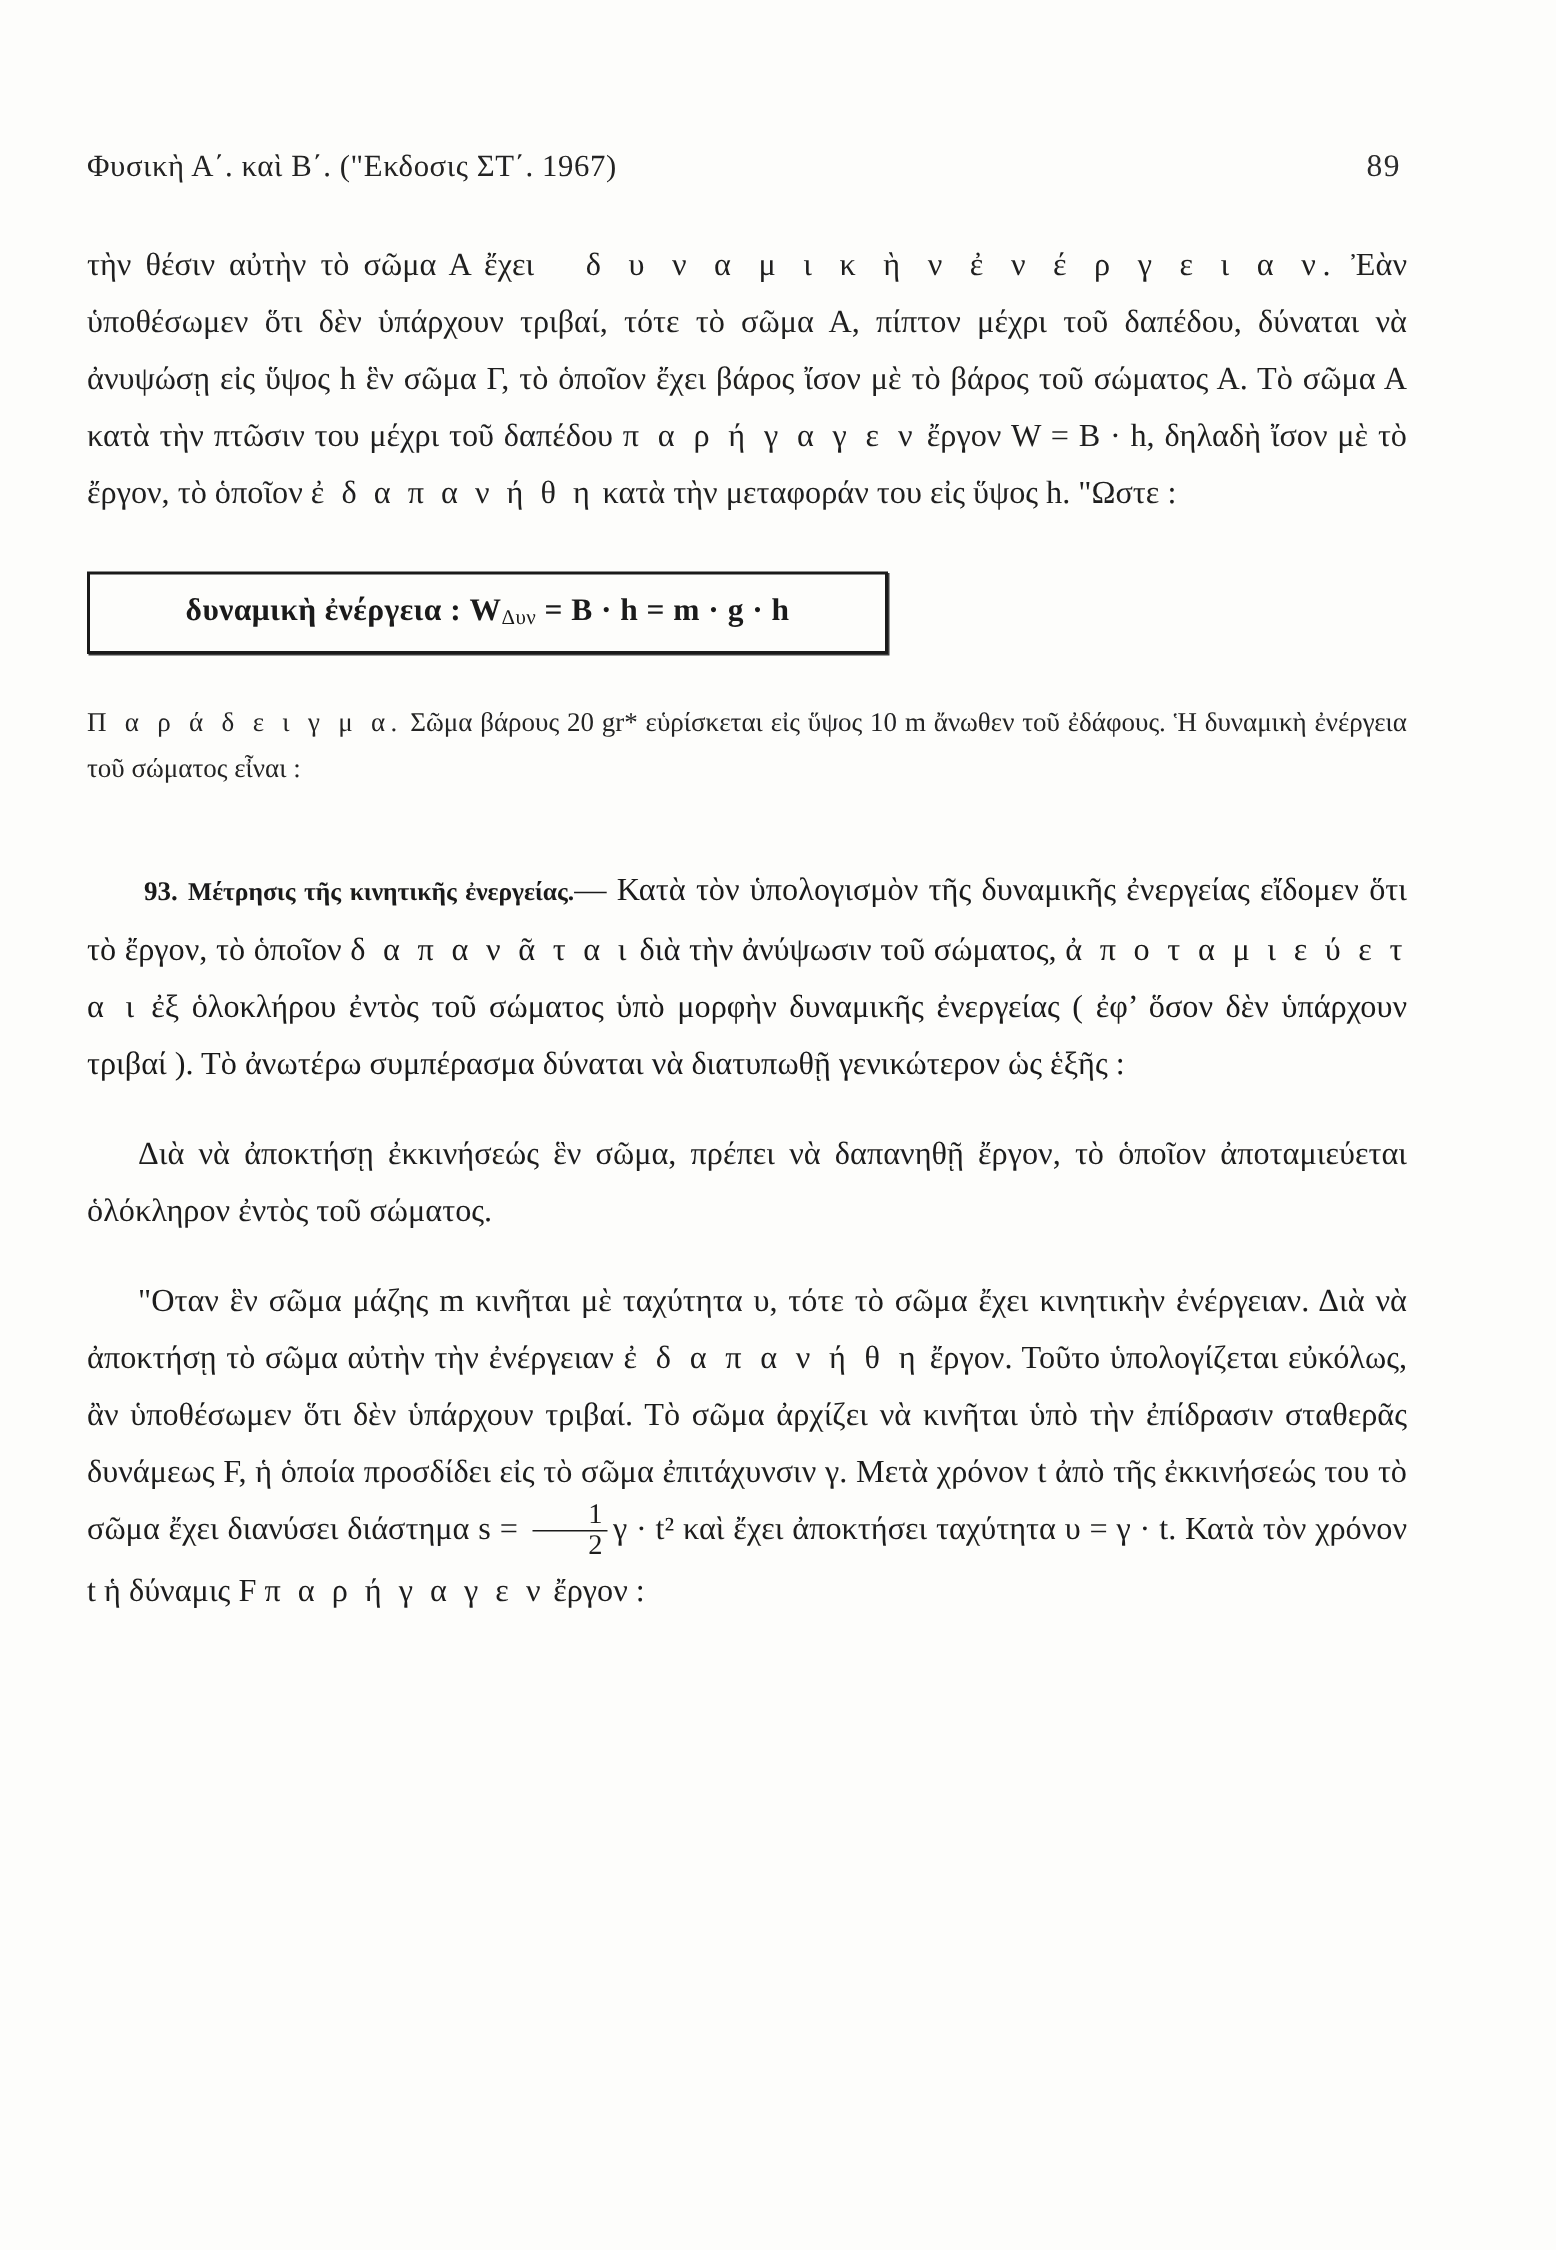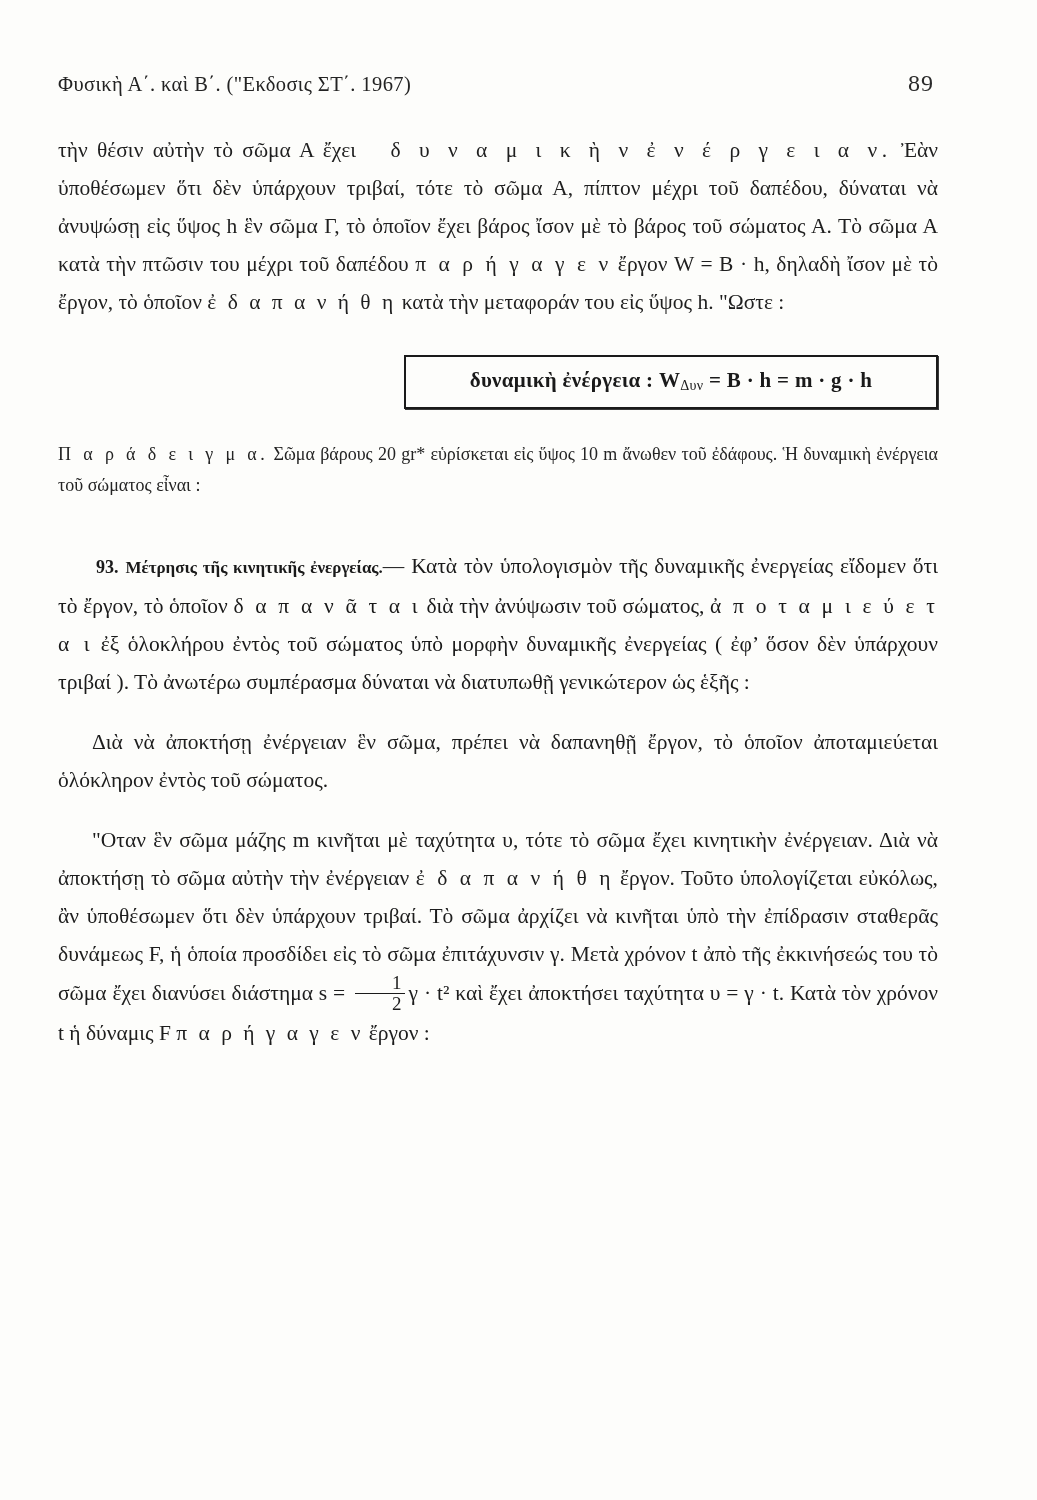--- a/index.html
+++ b/index.html
@@ -34,24 +34,25 @@
     align-items: baseline;
     justify-content: space-between;
     font-family: "Liberation Serif", serif;
     font-size: 20.5px;
     letter-spacing: 0.4px;
     color: #232323;
     padding-bottom: 6px;
   }
   .header .htitle { white-space: nowrap; }
   .header .pgnum {
-    font-size: 24px;
+    font-size: 21px;
     letter-spacing: 1px;
     color: #2b2b2b;
     padding-right: 4px;
+    margin-top: 28px;
   }
 
   
   .para {
     font-size: 21.5px;
     line-height: 38px;
     text-align: justify;
     color: #1f1f1f;
     margin: 0;
   }
@@ -67,21 +68,21 @@
     text-align: justify;
     margin: 22px 0 0 0;
     text-indent: 34px;
     color: #1d1d1d;
   }
 
   
   .formula-box-wrap {
     margin: 34px 0 0 0;
     display: flex;
-    justify-content: flex-end;
+    justify-content: flex-start;
   }
   .formula-box {
     border: 2px solid #1a1a1a;
     padding: 11px 30px 13px 30px;
     min-width: 470px;
     text-align: center;
     font-size: 21px;
     letter-spacing: 0.3px;
     box-shadow: 1px 1px 0 #3a3a3a;
   }
@@ -160,20 +161,20 @@
     <p class="example">
       <span class="lbl">Π α ρ ά δ ε ι γ μ α.</span>
       <span>Σῶμα βάρους 20 gr* εὑρίσκεται εἰς ὕψος 10 m ἄνωθεν τοῦ ἐδάφους. Ἡ δυναμικὴ ἐνέργεια τοῦ σώματος εἶναι :</span>
     </p>
 
     <p class="section">
       <span class="secnum">93.</span>
       <span class="sectitle">Μέτρησις τῆς κινητικῆς ἐνεργείας.</span><span>— Κατὰ τὸν ὑπολογισμὸν τῆς δυναμικῆς ἐνεργείας εἴδομεν ὅτι τὸ ἔργον, τὸ ὁποῖον </span><span class="sp2">δ α π α ν ᾶ τ α ι</span><span> διὰ τὴν ἀνύψωσιν τοῦ σώματος, </span><span class="sp2">ἀ π ο τ α μ ι ε ύ ε τ α ι</span><span> ἐξ ὁλοκλήρου ἐντὸς τοῦ σώματος ὑπὸ μορφὴν δυναμικῆς ἐνεργείας ( ἐφ’ ὅσον δὲν ὑπάρχουν τριβαί ). Τὸ ἀνωτέρω συμπέρασμα δύναται νὰ διατυπωθῇ γενικώτερον ὡς ἑξῆς :</span>
     </p>
 
-    <p class="block-quote">Διὰ νὰ ἀποκτήσῃ ἐνέργειαν ἓν σῶμα, πρέπει νὰ δαπανηθῇ ἔργον, τὸ ὁποῖον ἀποταμιεύεται ὁλόκληρον ἐντὸς τοῦ σώματος.</p>
+    <p class="block-quote">Διὰ νὰ ἀποκτήσῃ ἐκκινήσεώς ἓν σῶμα, πρέπει νὰ δαπανηθῇ ἔργον, τὸ ὁποῖον ἀποταμιεύεται ὁλόκληρον ἐντὸς τοῦ σώματος.</p>
 
     <p class="block-quote">
       <span>"Οταν ἓν σῶμα μάζης m κινῆται μὲ ταχύτητα υ, τότε τὸ σῶμα ἔχει κινητικὴν ἐνέργειαν. Διὰ νὰ ἀποκτήσῃ τὸ σῶμα αὐτὴν τὴν ἐνέργειαν </span><span class="sp2">ἐ δ α π α ν ή θ η</span><span> ἔργον. Τοῦτο ὑπολογίζεται εὐκόλως, ἂν ὑποθέσωμεν ὅτι δὲν ὑπάρχουν τριβαί. Τὸ σῶμα ἀρχίζει νὰ κινῆται ὑπὸ τὴν ἐπίδρασιν σταθερᾶς δυνάμεως F, ἡ ὁποία προσδίδει εἰς τὸ σῶμα ἐπιτάχυνσιν γ. Μετὰ χρόνον t ἀπὸ τῆς ἐκκινήσεώς του τὸ σῶμα ἔχει διανύσει διάστημα s = </span><span class="frac"><span class="num">1</span><span class="den">2</span></span><span>γ · t² καὶ ἔχει ἀποκτήσει ταχύτητα υ = γ · t. Κατὰ τὸν χρόνον t ἡ δύναμις F </span><span class="sp2">π α ρ ή γ α γ ε ν</span><span> ἔργον :</span>
     </p>
 
   </div>
 </div>
 
 </body></html>

